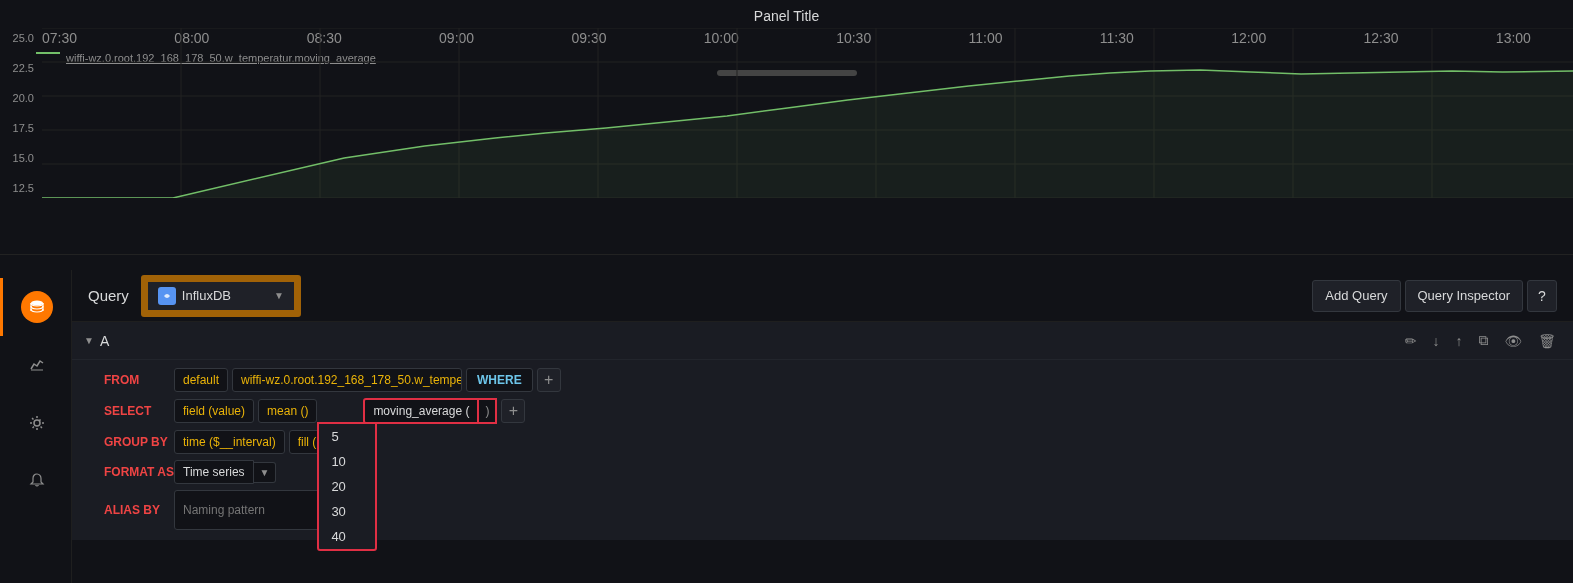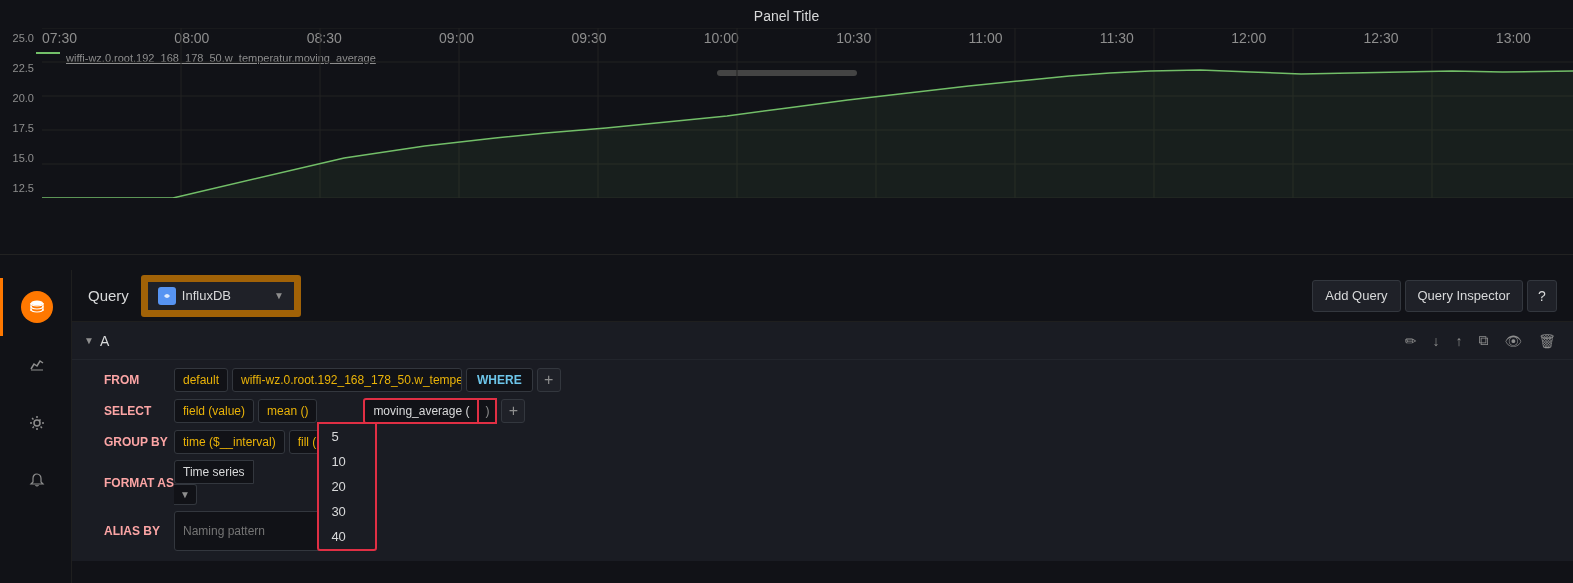--- a/index.html
+++ b/index.html
@@ -250,21 +250,21 @@
     .query-rows {
       padding: 8px 12px 4px 12px;
     }
     .query-row {
       display: flex;
       align-items: center;
       margin-bottom: 6px;
       gap: 0;
     }
     .row-label {
-      color: #fca5a5;
+      color: #ef4444;
       font-size: 12px;
       font-weight: 600;
       width: 90px;
       flex-shrink: 0;
       padding-left: 20px;
     }
     .row-value {
       color: #eab308;
       background: #111217;
       border: 1px solid #33373e;
@@ -348,22 +348,21 @@
     .dropdown-item {
       padding: 5px 12px;
       cursor: pointer;
       color: #d8d9da;
       font-size: 13px;
     }
 
     
     .format-select {
       display: flex;
-      align-items: flex-start;
-      flex-direction: column;
+      align-items: center;
     }
     .format-value {
       background: #111217;
       border: 1px solid #33373e;
       color: #d8d9da;
       padding: 4px 8px;
       border-radius: 3px 0 0 3px;
       font-size: 12px;
     }
     .format-chevron {

